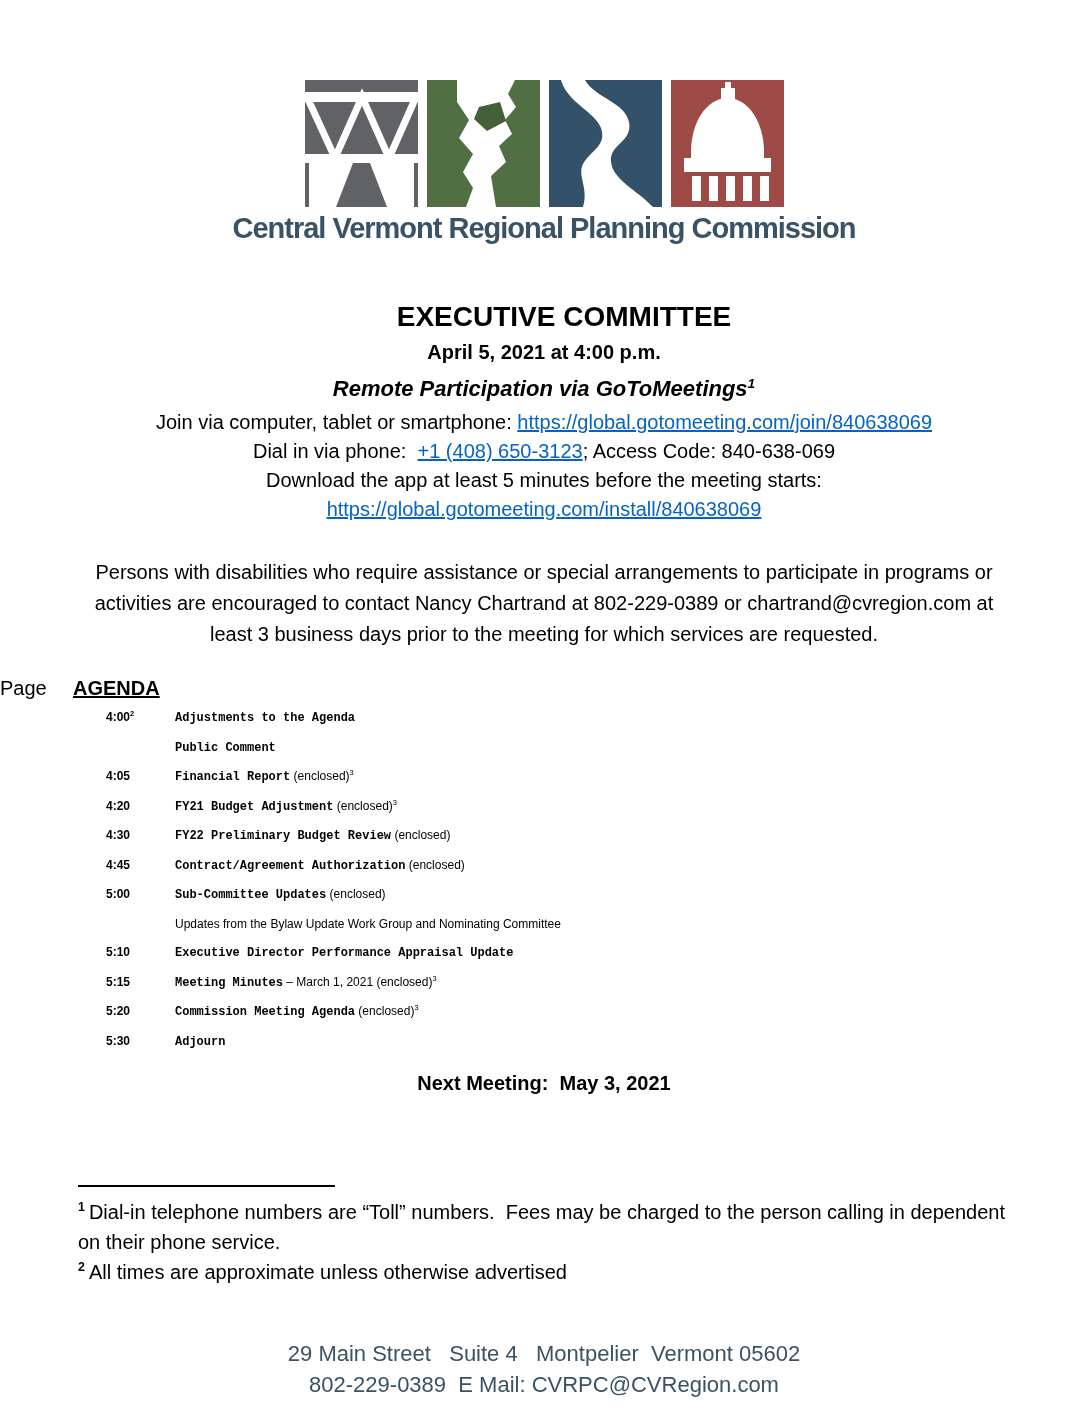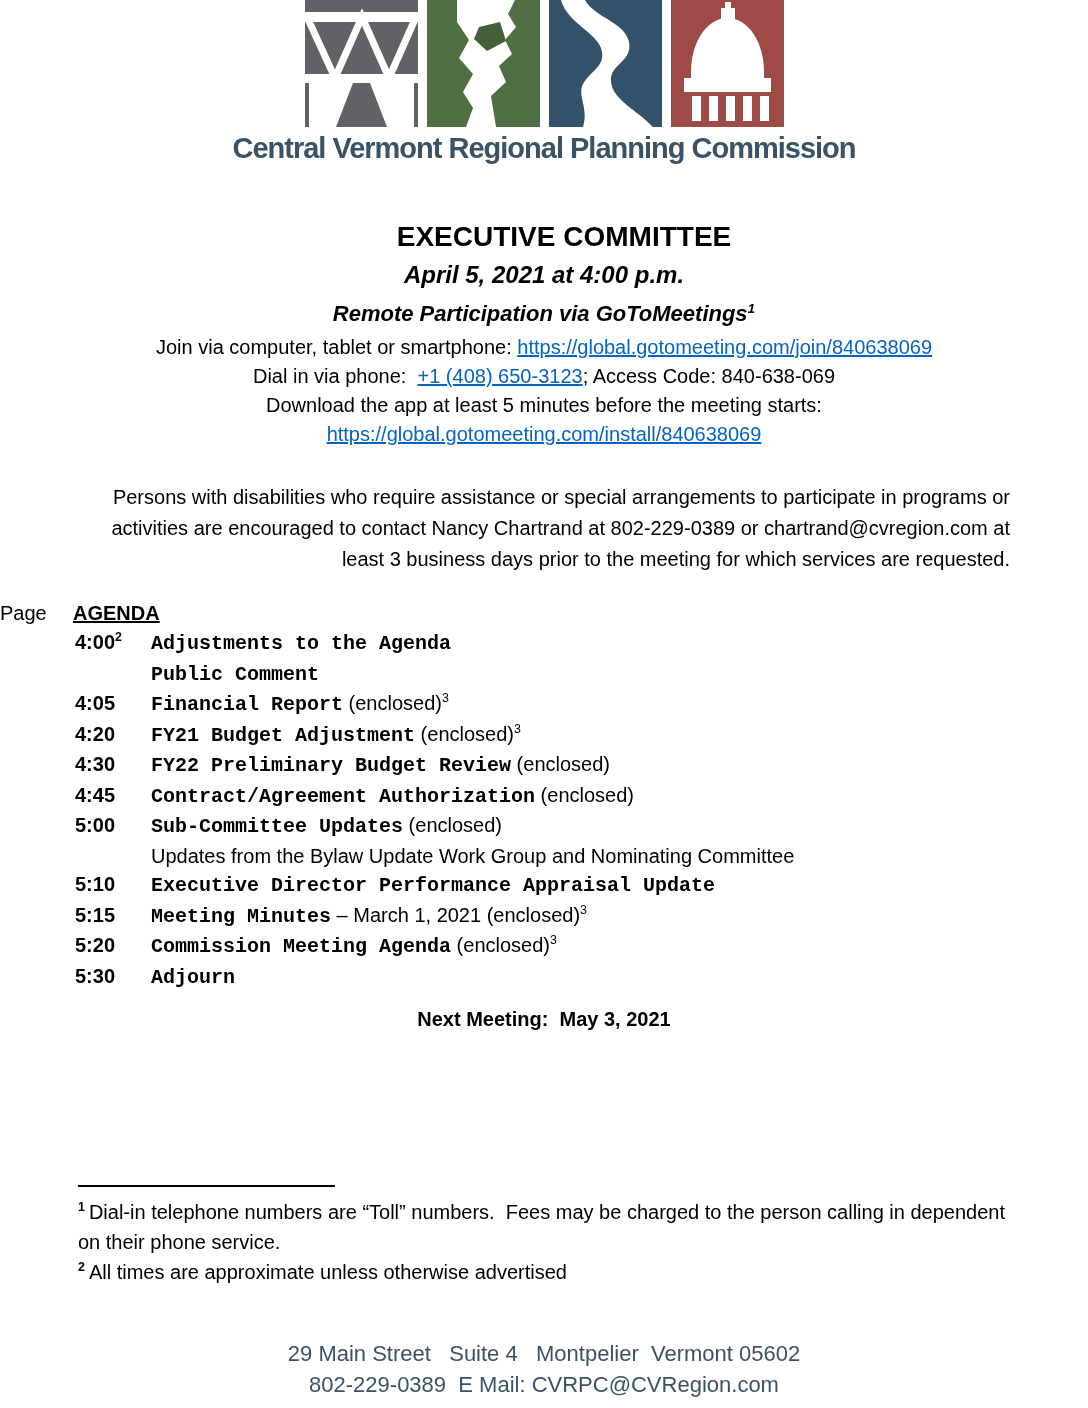--- a/index.html
+++ b/index.html
@@ -7,45 +7,45 @@
   .page {
     position:relative;
     width:1088px; height:1408px;
     margin:0 auto;
     background:#fff;
     font-family:"Liberation Sans", sans-serif;
     color:#000;
     overflow:hidden;
   }
   
-  .logo-block { text-align:center; }
+  .logo-block { padding-top:80px; text-align:center; }
   .logo-panels { display:flex; justify-content:center; gap:9px; }
   .logo-panels svg { display:block; }
   .logo-text {
     margin-top:5px;
     font-size:29px; font-weight:bold; letter-spacing:-1px;
     color:var(--c-logo-text,#3a5266);
   }
   
   .title { margin-top:56px; text-align:center; font-size:28px; font-weight:bold;padding-left:40px; }
-  .date-line { margin-top:8px; text-align:center; font-size:24px; font-weight:bold;font-style:italic; }
+  .date-line { margin-top:8px; text-align:center; font-size:20px; font-weight:bold; }
   .remote-line { margin-top:12px; text-align:center; font-size:22px; font-weight:bold; font-style:italic; }
   .meet-line { margin-top:1px; text-align:center; font-size:20px; line-height:28px; }
   sup { font-size:0.62em; vertical-align:super; line-height:0; }
   a.doc-link { color:var(--c-link,#0563c1); text-decoration:underline; cursor:pointer; }
   .prewrap { white-space:pre-wrap; }
   
-  .notice { margin:34px 78px 0 78px; font-size:20px; line-height:31px; text-align:right; }
+  .notice { margin:34px 78px 0 78px; font-size:20px; line-height:31px; text-align:center; }
   
   .agenda { margin-top:24px; }
   .agenda-header { display:flex; font-size:20px; line-height:28px; }
   .agenda-page-label { width:73px; font-weight:normal; }
   .agenda-heading { font-weight:bold; text-decoration:underline; }
   .agenda-rows { margin-top:1px; }
-  .agenda-row { display:flex; margin-left:75px; font-size:20px; line-height:28.5px;gap:7px; }
+  .agenda-row { display:flex; margin-left:106px; font-size:12px; line-height:28.5px; }
   .a-time { width:69px; font-weight:bold; flex:none; }
   .a-text b { font-weight:bold;font-family:Liberation Mono, monospace; }
   .next-meeting { margin-top:16px; text-align:center; font-size:20px; font-weight:bold; }
   
   .footnotes { position:absolute; top:1185px; left:78px; right:78px; }
   .fn-separator { width:257px; border-top:2px solid #000; margin-bottom:10px; }
   .fn-item { font-size:20px; line-height:30px; }
   .fn-item sup { font-weight:bold; margin-right:4px; }
   
   .page-footer {

